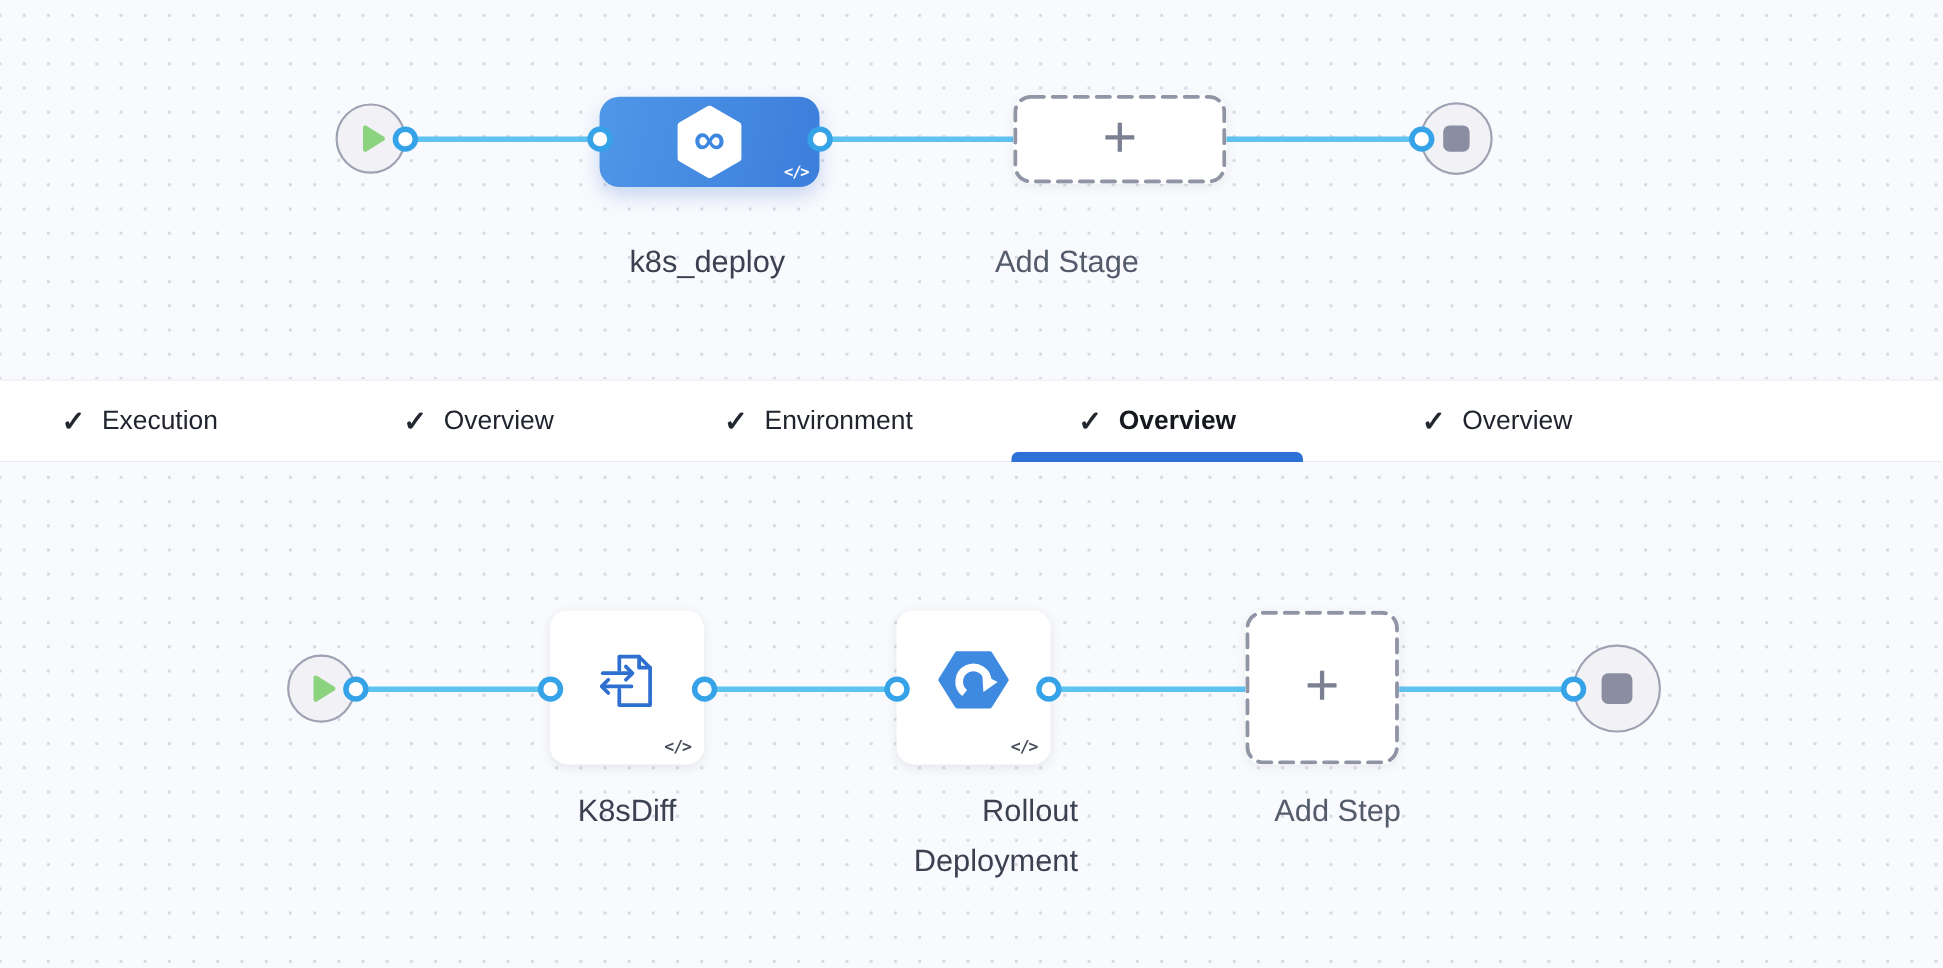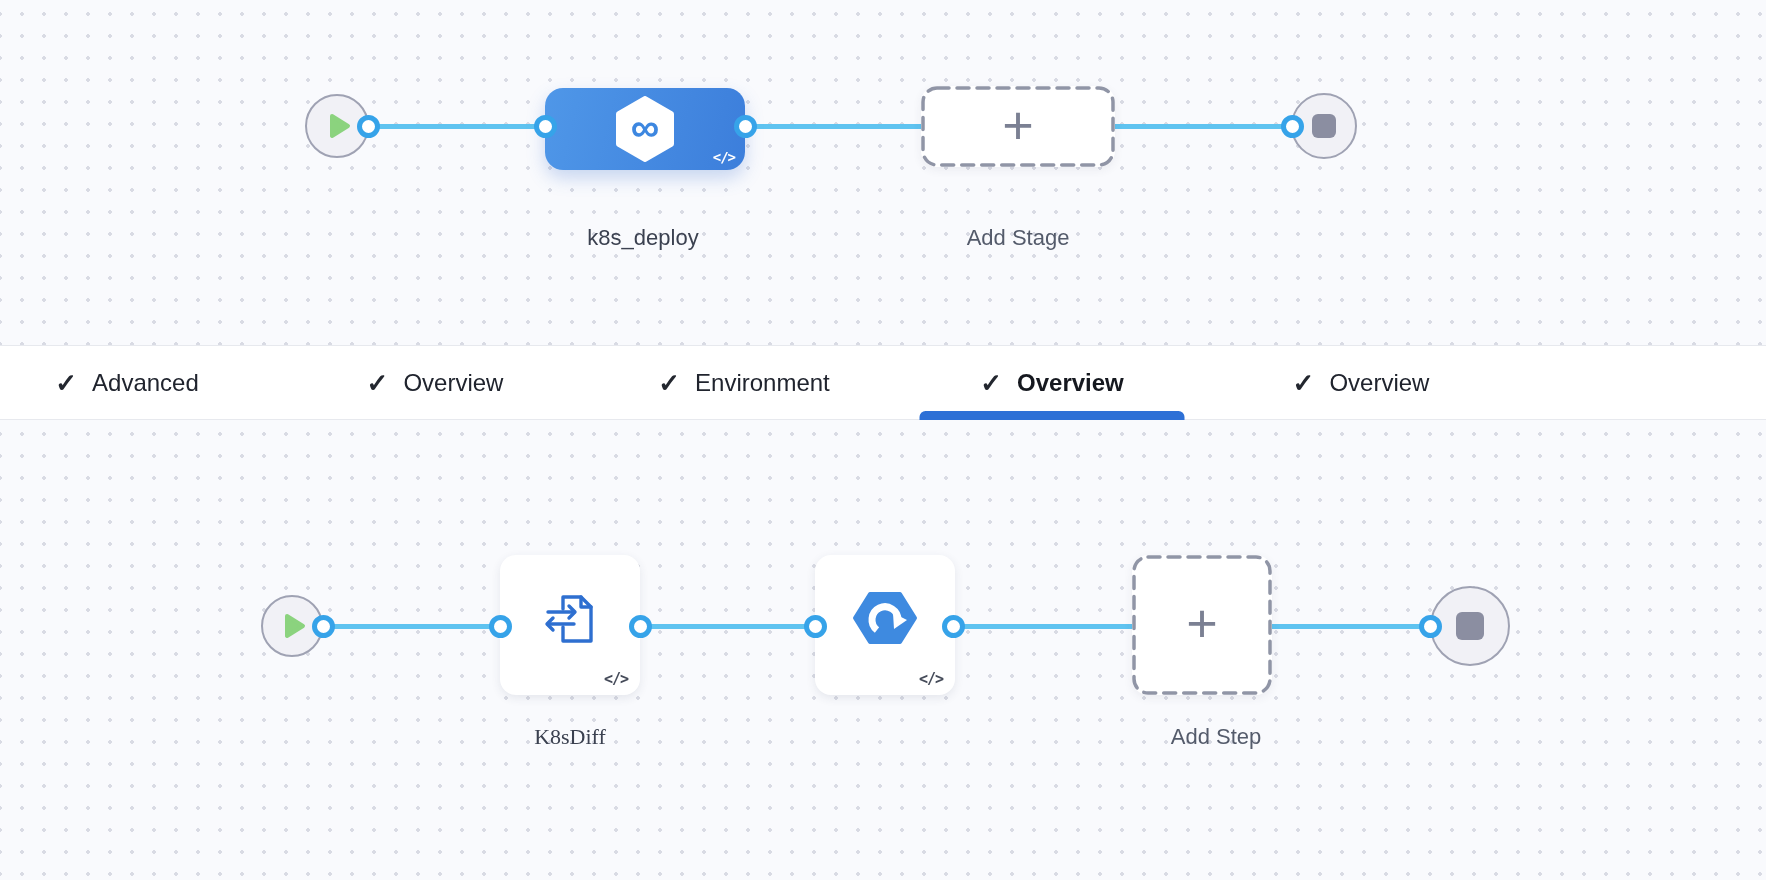--- a/index.html
+++ b/index.html
@@ -63,21 +63,21 @@
   }
   .step-icon{position:absolute;left:50%;top:45%;transform:translate(-50%,-50%);}
   .code-badge-gray{
     position:absolute;right:12px;bottom:7px;font-family:"DejaVu Sans Mono",monospace;
     font-size:15px;font-weight:bold;color:#454b59;letter-spacing:-1px;
   }
 
   
   .node-label{
     position:absolute;transform:translateX(-50%);text-align:right;
-    font-size:22px;line-height:46px;color:#3b4150;white-space:nowrap;z-index:1;
+    font-size:28px;line-height:46px;color:#3b4150;white-space:nowrap;z-index:1;
   }
   .node-label.wrap{white-space:normal;width:190px;}
   .node-label.add{color:#545b6b;}
 
   
   #tab-bar{
     position:absolute;top:345px;left:0;width:1766px;height:75px;background:#ffffff;
     border-top:1px solid #e7e9ee;border-bottom:1px solid #e7e9ee;box-sizing:border-box;z-index:4;
   }
   .tab{
@@ -132,27 +132,27 @@
     <div class="terminal" style="left:1291px;top:93px;width:66px;height:66px;">
       <span class="stop-square" style="width:24px;height:24px;"></span>
     </div>
 
     <div class="port" style="left:356.5px;top:114.5px;"></div>
     <div class="port" style="left:533.5px;top:114.5px;"></div>
     <div class="port" style="left:733.5px;top:114.5px;"></div>
     <div class="port" style="left:1280.5px;top:114.5px;"></div>
 
     <div class="node-label" style="left:643px;top:215px;">k8s_deploy</div>
-    <div class="node-label add" style="left:1018px;top:215px;">Add Stage</div>
+    <div class="node-label add" style="left:970px;top:215px;">Add Stage</div>
   </div>
 
   <div id="tab-bar">
     <div class="tab">
       <span class="tab-check">✓</span>
-      <span class="tab-label">Advanced</span>
+      <span class="tab-label">Execution</span>
     </div>
     <div class="tab">
       <span class="tab-check">✓</span>
       <span class="tab-label">Overview</span>
     </div>
     <div class="tab">
       <span class="tab-check">✓</span>
       <span class="tab-label">Environment</span>
     </div>
     <div class="tab active">
@@ -210,17 +210,18 @@
       <span class="stop-square" style="width:28px;height:28px;"></span>
     </div>
 
     <div class="port" style="left:311.5px;top:194.5px;"></div>
     <div class="port" style="left:488.5px;top:194.5px;"></div>
     <div class="port" style="left:628.5px;top:194.5px;"></div>
     <div class="port" style="left:803.5px;top:194.5px;"></div>
     <div class="port" style="left:941.5px;top:194.5px;"></div>
     <div class="port" style="left:1418.5px;top:194.5px;"></div>
 
-    <div class="node-label" style="left:570px;top:294px;font-family:Liberation Serif, serif;">K8sDiff</div>
+    <div class="node-label" style="left:570px;top:294px;">K8sDiff</div>
+    <div class="node-label wrap" style="left:885px;top:294px;">Rollout Deployment</div>
     <div class="node-label add" style="left:1216px;top:294px;">Add Step</div>
   </div>
 
 </div>
 
 </body></html>

